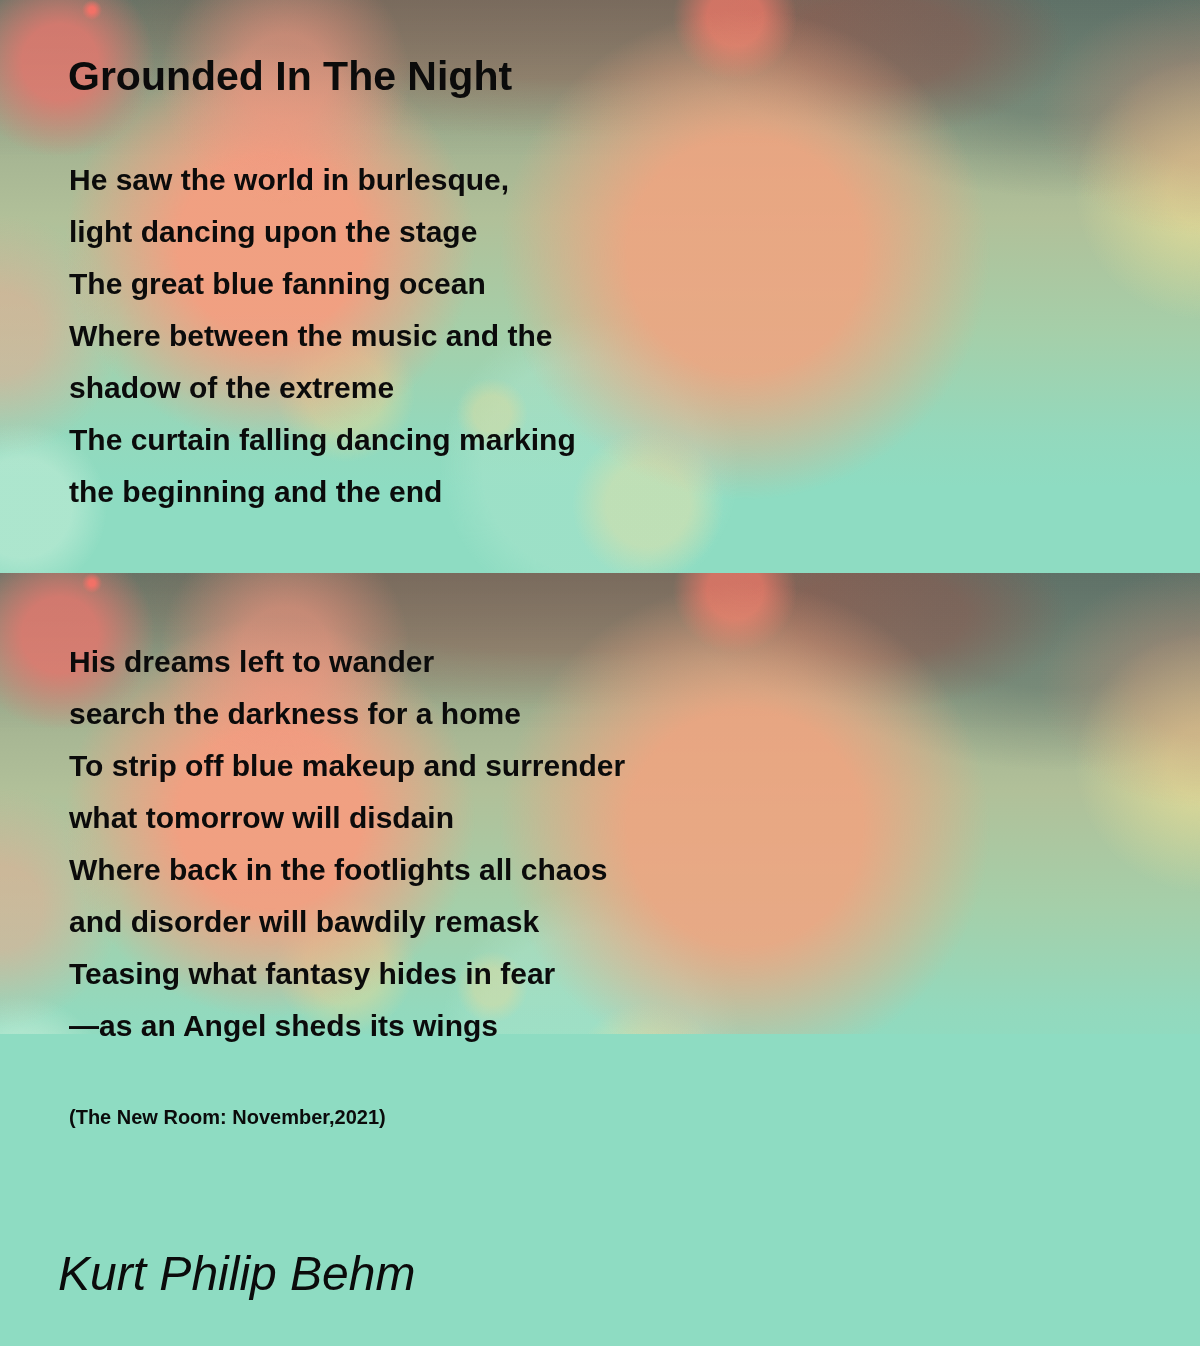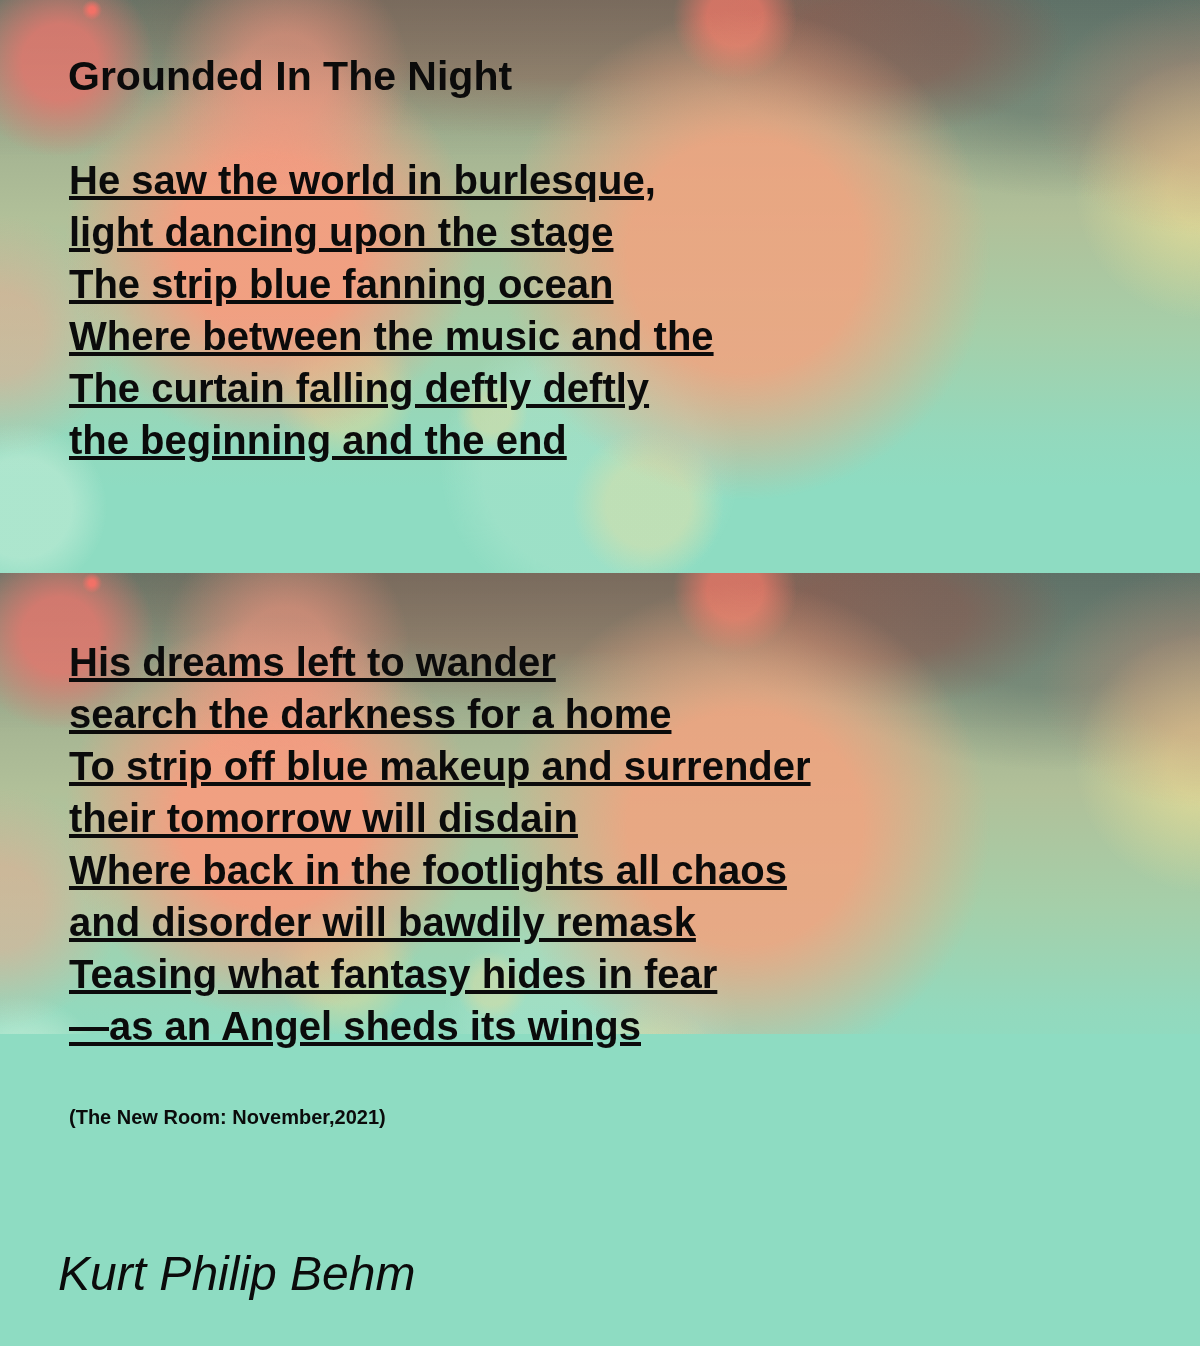--- a/index.html
+++ b/index.html
@@ -56,25 +56,24 @@
     font-weight: 700;
     white-space: pre;
   }
   .stanza {
     position: absolute;
     left: 69px;
   }
   .stanza-1 { top: 154px; }
   .stanza-2 { top: 636px; }
   .poem-line {
-    font-size: 40px;
+    font-size: 30px;
     line-height: 52px;
     font-weight: 700;
     white-space: pre;
-    text-decoration: underline;
   }
   .attribution {
     position: absolute;
     left: 69px;
     top: 1091px;
     font-size: 20px;
     line-height: 52px;
     font-weight: 700;
     white-space: pre;
   }
@@ -93,31 +92,32 @@
 <body>
 
 <div class="page">
   <div class="bokeh-bg"></div>
 
   <h1 class="title">Grounded In The Night</h1>
 
   <div class="stanza stanza-1">
     <div class="poem-line">He saw the world in burlesque,</div>
     <div class="poem-line">light dancing upon the stage</div>
-    <div class="poem-line">The strip blue fanning ocean</div>
+    <div class="poem-line">The great blue fanning ocean</div>
     <div class="poem-line">Where between the music and the</div>
-    <div class="poem-line">The curtain falling deftly deftly</div>
+    <div class="poem-line">shadow of the extreme</div>
+    <div class="poem-line">The curtain falling dancing marking</div>
     <div class="poem-line">the beginning and the end</div>
   </div>
 
   <div class="stanza stanza-2">
     <div class="poem-line">His dreams left to wander</div>
     <div class="poem-line">search the darkness for a home</div>
     <div class="poem-line">To strip off blue makeup and surrender</div>
-    <div class="poem-line">their tomorrow will disdain</div>
+    <div class="poem-line">what tomorrow will disdain</div>
     <div class="poem-line">Where back in the footlights all chaos</div>
     <div class="poem-line">and disorder will bawdily remask</div>
     <div class="poem-line">Teasing what fantasy hides in fear</div>
     <div class="poem-line">—as an Angel sheds its wings</div>
   </div>
 
   <div class="attribution">(The New Room: November,2021)</div>
 
   <div class="author">Kurt Philip Behm</div>
 </div>

